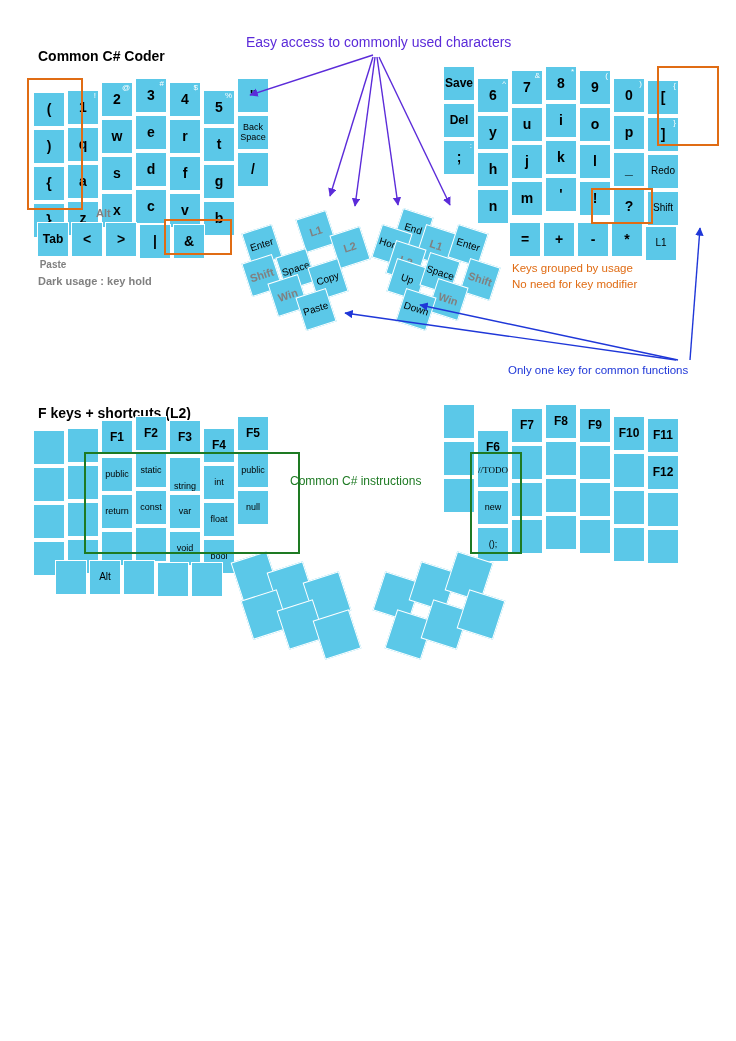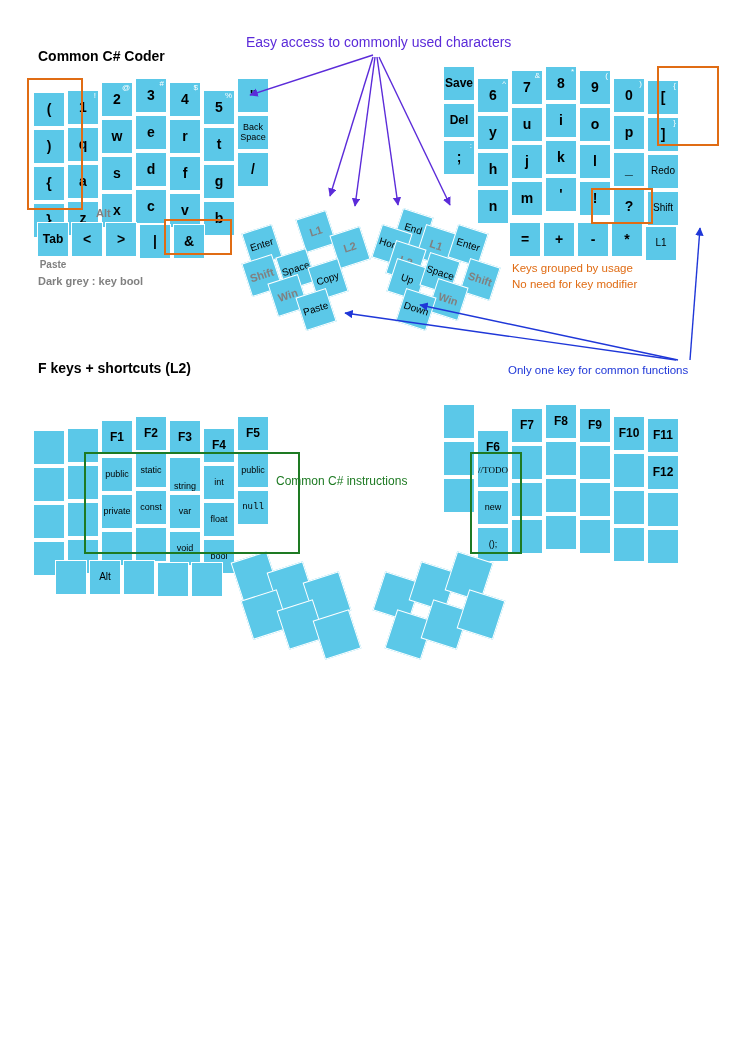--- a/index.html
+++ b/index.html
@@ -113,28 +113,28 @@
     height: 1041px;
     pointer-events: none;
   }
 </style>
 </head>
 <body>
 
 <div class="stage">
 
   <div class="title" style="left:38px; top:48px;">Common C# Coder</div>
-  <div class="note" style="left:38px; top:275px;">Dark grey : key bool</div>
-  <div class="title" style="left:38px; top:360px;">F keys + shortcuts (L2)</div>
+  <div class="note" style="left:38px; top:275px;">Dark usage : key hold</div>
+  <div class="title" style="left:38px; top:405px;">F keys + shortcuts (L2)</div>
 
   <div class="anno-purple" style="left:246px; top:34px;">Easy access to commonly used characters</div>
   <div class="anno-orange" style="left:512px; top:261px;">Keys grouped by usage</div>
   <div class="anno-orange" style="left:512px; top:277px;">No need for key modifier</div>
   <div class="anno-blue" style="left:478px; top:364px;">Only one key for common functions</div>
-  <div class="anno-green" style="left:276px; top:474px;">Common C# instructions</div>
+  <div class="anno-green" style="left:290px; top:474px;">Common C# instructions</div>
 
   <div id="l1-left-main" style="position: absolute;">
       <div class="key big" style="left: 33px; top: 92px; width: 32px; height: 35px;">
         <span>(</span>
       </div>
       <div class="key big" style="left: 67px; top: 90px; width: 32px; height: 35px;">
         <span>1</span>
         <span class="sup tr">!</span>
       </div>
       <div class="key big" style="left: 101px; top: 82px; width: 32px; height: 35px;">
@@ -448,32 +448,32 @@
       <div class="key small" style="left: 237px; top: 453px; width: 32px; height: 35px;">
         <span>public</span>
       </div>
       <div class="key small" style="left: 33px; top: 504px; width: 32px; height: 35px;">
         <span></span>
       </div>
       <div class="key small" style="left: 67px; top: 502px; width: 32px; height: 35px;">
         <span></span>
       </div>
       <div class="key small" style="left: 101px; top: 494px; width: 32px; height: 35px;">
-        <span>private</span>
+        <span>return</span>
       </div>
       <div class="key small" style="left: 135px; top: 490px; width: 32px; height: 35px;">
         <span>const</span>
       </div>
       <div class="key small" style="left: 169px; top: 494px; width: 32px; height: 35px;">
         <span>var</span>
       </div>
       <div class="key small" style="left: 203px; top: 502px; width: 32px; height: 35px;">
         <span>float</span>
       </div>
-      <div class="key small" style="left: 237px; top: 490px; width: 32px; height: 35px; font-family: Liberation Mono, monospace;">
+      <div class="key small" style="left: 237px; top: 490px; width: 32px; height: 35px;">
         <span>null</span>
       </div>
       <div class="key small" style="left: 33px; top: 541px; width: 32px; height: 35px;">
         <span></span>
       </div>
       <div class="key small" style="left: 67px; top: 539px; width: 32px; height: 35px;">
         <span></span>
       </div>
       <div class="key small" style="left: 101px; top: 531px; width: 32px; height: 35px;">
         <span></span>

